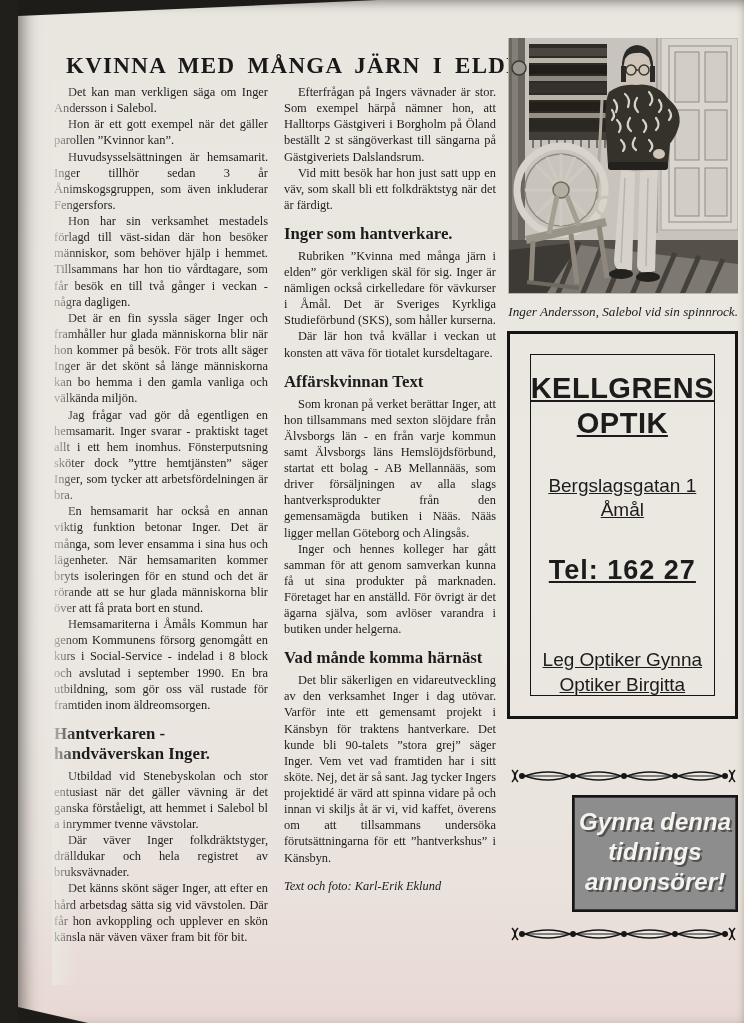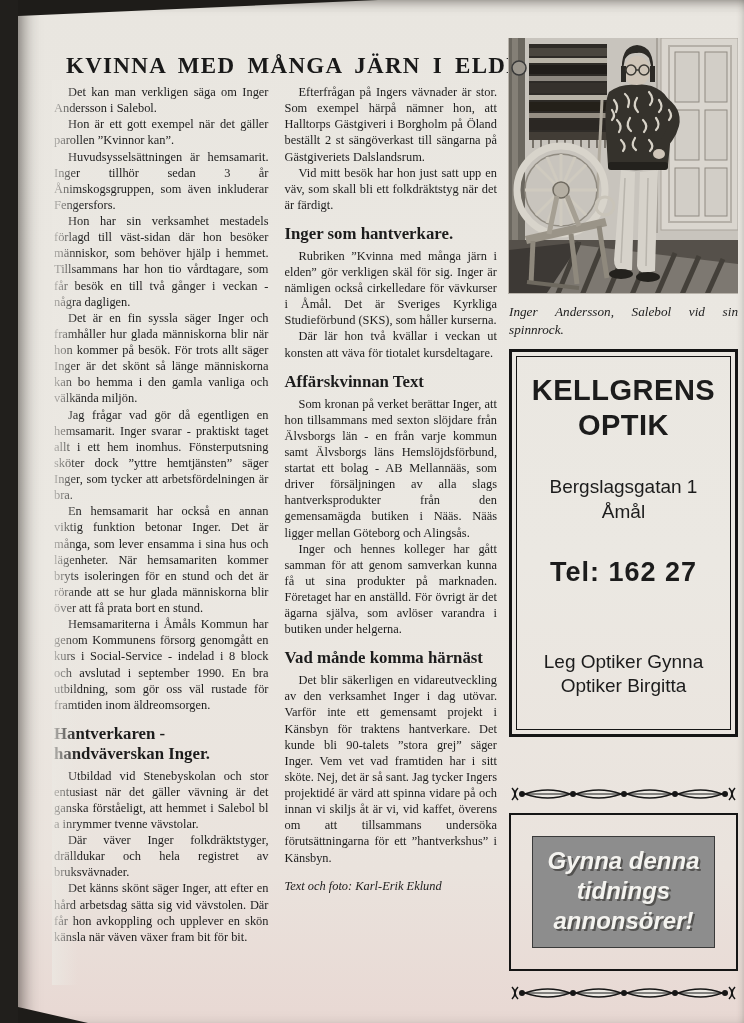--- a/index.html
+++ b/index.html
@@ -39,40 +39,40 @@
   .col p { margin: 0; text-align: justify; text-indent: 14px; hyphens: auto; }
   .col h2 {
     font-size: 16.8px; line-height: 1.18; margin: 11px 0 4px 0; font-weight: bold;
   }
   .byline { font-style: italic; margin-top: 12px !important; text-indent: 0 !important; }
   .fade-overlay {
     position: absolute; left: 34px; top: 80px; width: 26px; height: 905px;
     background: linear-gradient(90deg, rgba(235,232,226,.8), rgba(235,232,226,0));
     pointer-events: none;
   }
-  .sidebar { width: 230px; display: flex; flex-direction: column; }
+  .sidebar { width: 230px; display: flex; flex-direction: column; align-items: flex-end; }
   .photo { width: 229px; height: 255px; outline: 1px solid #b7b2aa; }
   .caption {
     margin: 10px 0 0 0; font-style: italic; font-size: 13.2px; line-height: 1.35;
     text-align: justify;
   }
   .ad-kellgrens {
-    margin-top: 10px; height: 388px; border: 3px solid #151515; padding: 4px;
+    margin-top: 10px; height: 388px; border: 3px solid #151515; padding: 20px; text-decoration: underline;
   }
   .ad-kellgrens .inner {
     border: 1px solid #151515; height: 100%; text-align: center;
     font-family: "Liberation Sans", sans-serif;
   }
   .ad-name { margin-top: 16px; font-size: 29px; font-weight: bold; line-height: 1.22; letter-spacing: .5px; }
   .ad-address { margin-top: 32px; font-size: 19px; line-height: 1.28; }
   .ad-phone { margin-top: 33px; font-size: 27px; font-weight: bold; letter-spacing: 1px; }
   .ad-staff { margin-top: 62px; font-size: 19px; line-height: 1.28; }
   .ornament { margin-top: 48px; }
   .ornament.second { margin-top: 13px; }
-  .promo { margin-top: 10px; border: 2px solid #151515; padding: 21px; }
+  .promo { margin-top: 10px; border: 2px solid #151515; padding: 0; }
   .promo .inner {
     background: #8d8d8d; border: 1px solid #3a3a3a; padding: 9px 4px 11px 4px;
     text-align: center; font-family: "Liberation Sans", sans-serif;
     font-weight: bold; font-style: italic; font-size: 24px; line-height: 1.26;
     color: #f4f3ef; text-shadow: 2px 2px 0 rgba(52,50,47,.65);
   }
   .pagenum { margin-top: 11px; text-align: right; padding-right: 36px; font-size: 15px; color: #2a2a2a; }
 </style>
 </head>
 <body>

